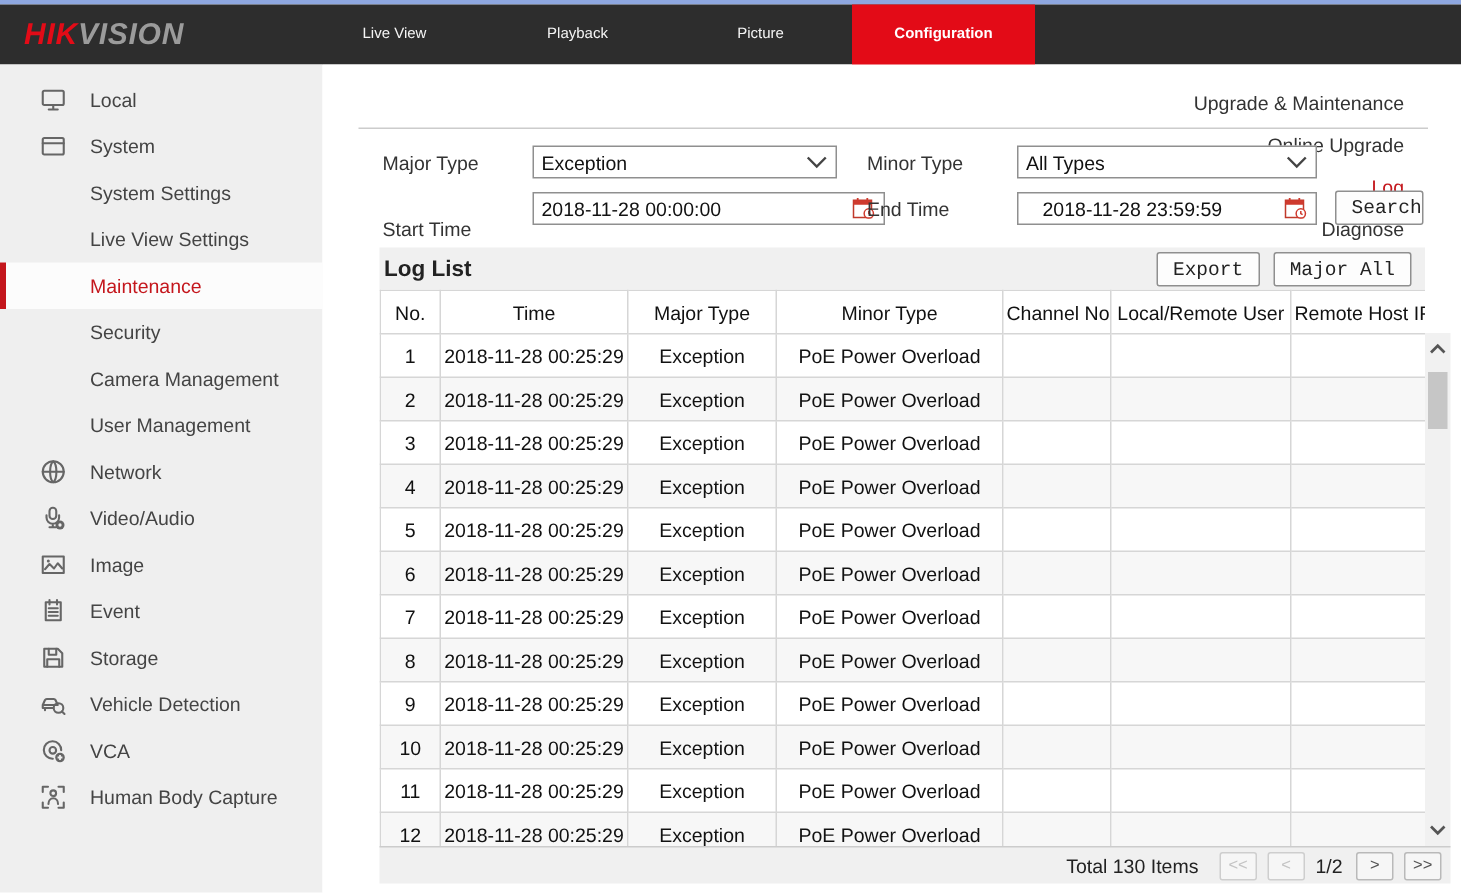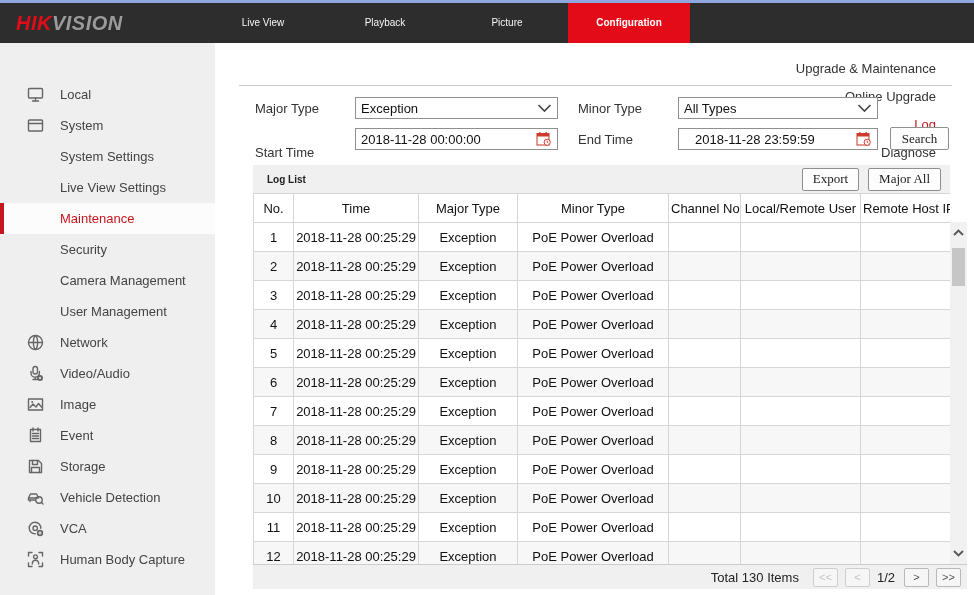--- a/index.html
+++ b/index.html
@@ -11,41 +11,41 @@
   
   .topline { position:absolute; top:0; left:0; right:0; height:3px; background:#8ea7e0; }
   .nav { position:absolute; top:3px; left:0; right:0; height:40px; background:#2d2d2d; }
   .logo { position:absolute; left:16px; top:9px; font-size:20px; font-weight:bold; font-style:italic; letter-spacing:.5px; cursor:default; }
   .logo .hik { color:#e30b17; }
   .logo .vision { color:#9b9b9b; }
   .nav-items { position:absolute; left:202px; top:0; height:40px; display:flex; }
   .nav-item { width:122px; height:50px; line-height:40px; text-align:center; color:#f5f5f5; font-size:10px; cursor:pointer; }
   .nav-item.active { background:#e30b17; font-weight:bold; color:#fff; }
   
-  .sidebar { position:absolute; top:43px; left:0; width:215px; bottom:0; background:#efefef; padding-top:36px; }
+  .sidebar { position:absolute; top:43px; left:0; width:215px; bottom:0; background:#efefef; padding-top:8px; }
   .sb-item { position:relative; height:31px; display:flex; align-items:center; font-size:13px; color:#444; cursor:pointer; }
   .sb-icon { position:absolute; left:27px; top:7px; width:17px; height:17px; }
   .sb-label { margin-left:60px; white-space:nowrap; }
   .sb-item.active { background:#fcfcfc; }
   .sb-item.active::before { content:''; position:absolute; left:0; top:0; bottom:0; width:4px; background:#c4161c; }
   .sb-item.active .sb-label { color:#c4161c; font-weight:normal; }
   
   .content { position:absolute; left:215px; top:43px; right:0; bottom:0; background:#fff; }
   .tabs { position:absolute; left:24px; right:22px; top:12px; height:31px; border-bottom:1px solid #ccc; display:flex; align-items:flex-end;flex-direction:column; }
   .tab { padding:0 5px; margin:0 11px; font-size:13px; color:#333; line-height:27px; cursor:pointer; border-bottom:2px solid transparent; margin-bottom:-1px; white-space:nowrap; }
   .tab.active { color:#c4161c; border-bottom-color:#c4161c; }
   
   .f-label { position:absolute; font-size:13px; color:#333; white-space:nowrap; }
   .control { position:absolute; height:22px; background:#fff; border:1px solid #8f8f8f; display:flex; align-items:center; font-size:13px; color:#111; padding:0 5px; cursor:pointer; }
   .control .val { flex:1; white-space:nowrap; overflow:hidden; }
   .control .tail { flex:none; display:flex; align-items:center; }
   
   .strip { position:absolute; left:38px; top:122px; width:697px; height:28px; background:#f0f0f0; display:flex; align-items:center; }
-  .strip-title { font-weight:bold; font-size:10px; color:#222; margin-left:14px; flex:1; }
-  .btn { background:#fdfdfd; border:1px solid #8f8f8f; border-radius:2px; font-size:13px; color:#222; height:23px; padding:0 10px; font-family:Liberation Serif, serif; cursor:pointer; }
+  .strip-title { font-weight:bold; font-size:15px; color:#222; margin-left:3px; flex:1; }
+  .btn { background:#fdfdfd; border:1px solid #8f8f8f; border-radius:2px; font-size:13px; color:#222; height:23px; padding:0 10px; font-family:Liberation Mono, monospace; cursor:pointer; }
   .strip .btn { margin-right:9px; }
   
   .table-wrap { position:absolute; left:38px; top:150px; width:697px; height:371px; overflow:hidden; }
   table { border-collapse:collapse; table-layout:fixed; width:697px; font-size:13px; }
   th, td { border:1px solid #d6d6d6; height:29px; padding:0 2px; text-align:center; font-weight:normal; color:#111; white-space:nowrap; overflow:hidden; }
   thead th { background:#fff; }
   tbody tr:nth-child(even) { background:#f7f7f7; }
   
   .vscroll { position:absolute; left:735px; top:179px; width:17px; height:342px; background:#f1f1f1; }
   .vs-arrow { position:absolute; left:0; width:17px; height:17px; display:flex; align-items:center; justify-content:center; cursor:pointer; }
@@ -195,21 +195,21 @@
   <div class="control" style="left:463px; top:54px; width:200px;">
     <span class="val">All Types</span>
     <span class="tail">
       <svg width="15" height="9" viewBox="0 0 15 9">
           <path d="M1.5 1l6 6 6-6" stroke="#444" stroke-width="1.6" fill="none"></path>
         </svg>
     </span>
   </div>
 
   <div class="f-label" style="left:40px; top:102px;">Start Time</div>
-  <div class="control" style="left:140px; top:85px; width:203px;">
+  <div class="control" style="left:140px; top:85px; width:235px;">
     <span class="val">2018-11-28 00:00:00</span>
     <span class="tail">
       <svg width="16" height="16" viewBox="0 0 16 16">
           <rect x="1" y="2.5" width="12" height="11.5" fill="#fff" stroke="#c0392b"></rect>
           <rect x="1" y="2.5" width="12" height="3" fill="#cf3a2e"></rect>
           <path d="M3.8 1v3M10.2 1v3" stroke="#cf3a2e" stroke-width="1.2"></path>
           <circle cx="11.2" cy="11.3" r="3.1" fill="#fff" stroke="#cf3a2e"></circle>
           <path d="M11.2 9.7v1.7l1.2.7" stroke="#cf3a2e" fill="none"></path>
         </svg>
     </span>

